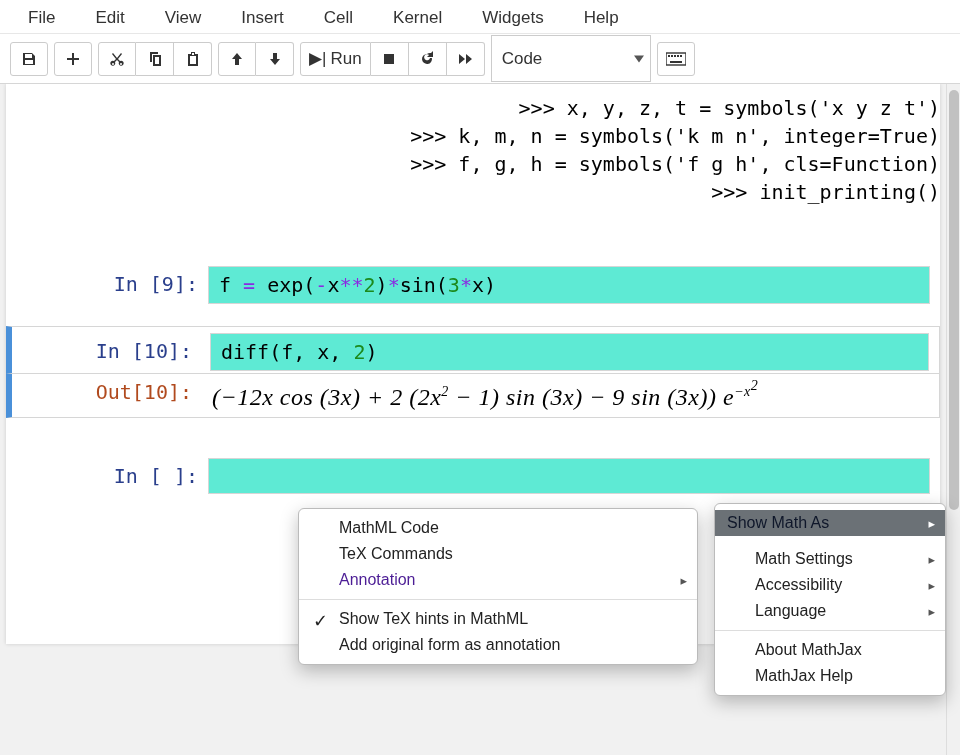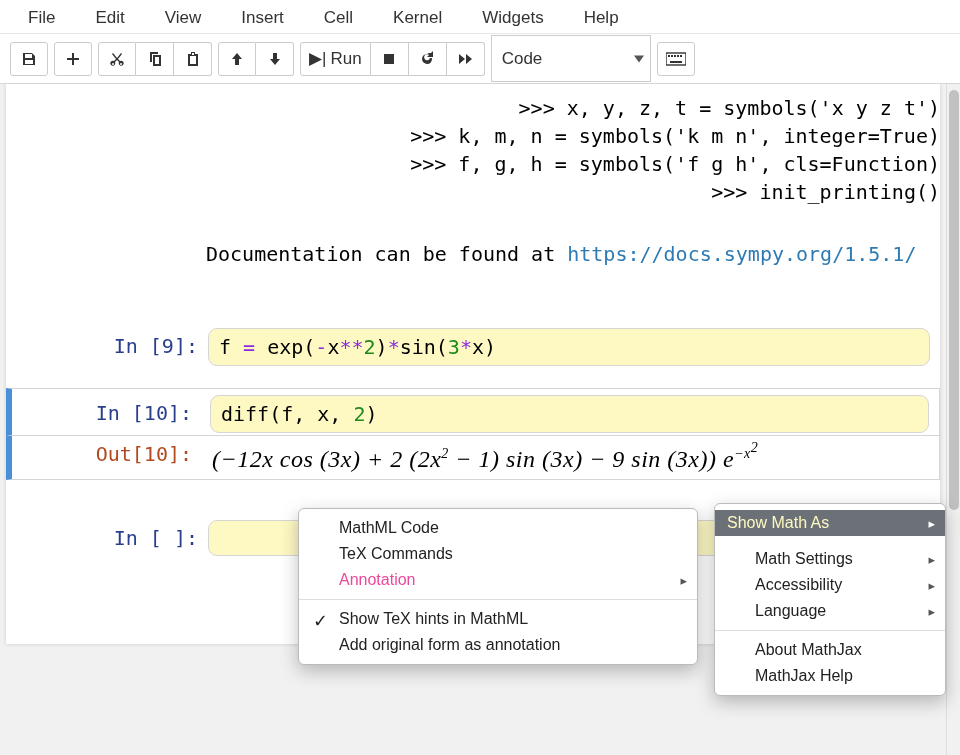--- a/index.html
+++ b/index.html
@@ -132,22 +132,22 @@
     font-family: "DejaVu Sans Mono", Menlo, Consolas, monospace;
     font-size: 20px;
     color: #2a3f8c;
     padding-top: 6px;
     flex: none;
   }
   .prompt.out { color: #b14a1e; }
   .codearea {
     flex: 1;
     border: 1px solid #d6d6d6;
-    background: #fef9c3;
-    border-radius: 9px;
+    background: #5eead4;
+    border-radius: 0;
     padding: 6px 10px;
     font-family: "DejaVu Sans Mono", Menlo, Consolas, monospace;
     font-size: 20px;
     color:#000;
     min-height: 36px;
   }
 
   
   .tk-name   { color: #000; }
   .tk-op     { color: #8a2be2; } 
@@ -190,29 +190,29 @@
     font-size: 16px;
     color:#222;
     padding: 6px 0;
     z-index: 50;
   }
   .ctxmenu .mi {
     padding: 4px 28px 4px 40px;
     white-space: nowrap;
     position: relative;
   }
-  .ctxmenu .mi.disabled { color:#ec4899; }
+  .ctxmenu .mi.disabled { color:#4c1d95; }
   .ctxmenu .mi.sub::after {
     content:"▸";
     position:absolute; right:10px; top:50%; transform:translateY(-50%);
     font-size:13px; color:#555;
   }
   .ctxmenu .mi.hl {
     background:#6b7176;
-    color:#fef9c3;
+    color:#0f172a;
     padding-left:12px;
   }
   .ctxmenu .mi.hl.sub::after { color:#fff; }
   .ctxmenu .mi.check::before {
     content:"✓";
     position:absolute; left:14px; top:4px;
     font-size:18px;
   }
   .ctxmenu hr { border:none; border-top:1px solid #ddd; margin:6px 0; }
 
@@ -319,23 +319,20 @@
 
 <div class="notebook">
   <div class="nbwrap">
 
     <div class="output-text mono">
       <div>&gt;&gt;&gt; x, y, z, t = symbols('x y z t')</div>
       <div>&gt;&gt;&gt; k, m, n = symbols('k m n', integer=True)</div>
       <div>&gt;&gt;&gt; f, g, h = symbols('f g h', cls=Function)</div>
       <div>&gt;&gt;&gt; init_printing()</div>
     </div>
-    <div class="docline mono">
-      <span>Documentation can be found at </span><a href="#">https://docs.sympy.org/1.5.1/</a>
-    </div>
 
     <div class="cell" style="margin-top:54px;">
       <div class="prompt">In [9]:</div>
       <div class="codearea">
         <span class="tk-name">f </span><span class="tk-op">= </span><span class="tk-name">exp(</span><span class="tk-op">-</span><span class="tk-name">x</span><span class="tk-op">**</span><span class="tk-num">2</span><span class="tk-name">)</span><span class="tk-op">*</span><span class="tk-name">sin(</span><span class="tk-num">3</span><span class="tk-op">*</span><span class="tk-name">x</span><span class="tk-name">)</span>
       </div>
     </div>
 
     <div class="cell selected has-output">
       <div class="prompt">In [10]:</div>

